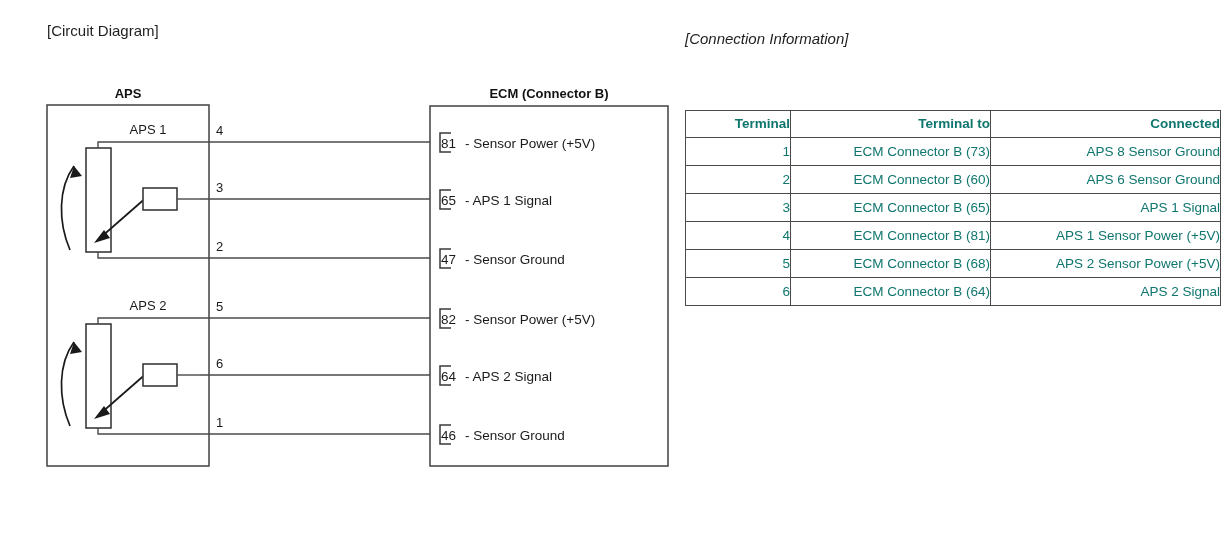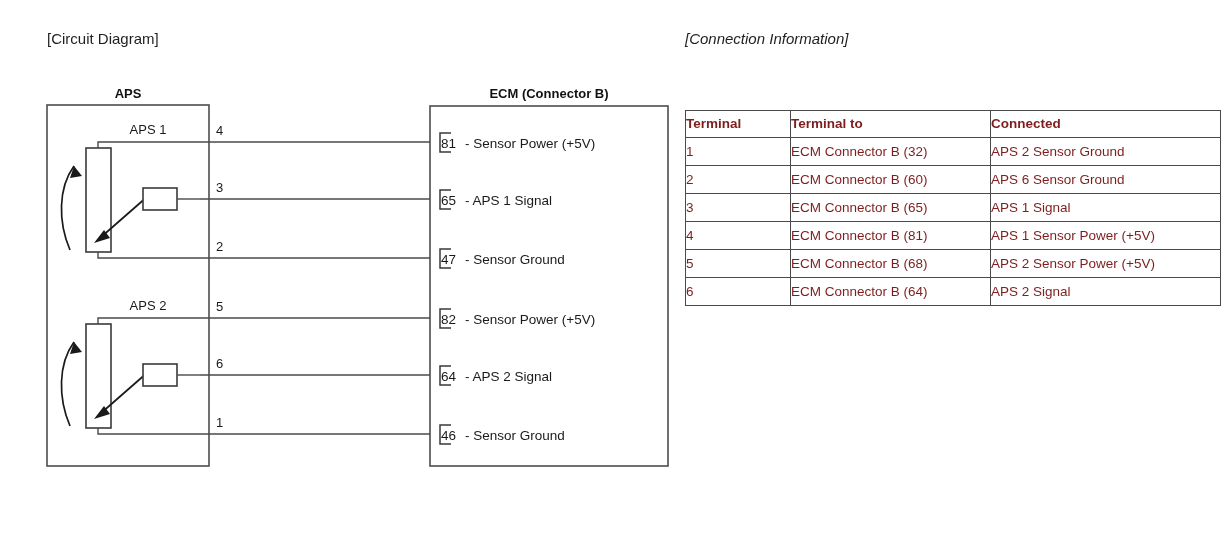--- a/index.html
+++ b/index.html
@@ -14,21 +14,21 @@
     font-family: "Liberation Sans", sans-serif;
     color: #1a1a1a;
     overflow: hidden;
   }
   .section-title {
     position: absolute;
     font-size: 15px;
     color: #1f1f1f;
     white-space: nowrap;
   }
-  #circuit-diagram-title { left: 47px; top: 30px; }
+  #circuit-diagram-title { left: 47px; top: 22px; }
   #connection-info-title { left: 685px; top: 30px; font-style: italic; }
 
   
   #circuit-diagram-svg {
     position: absolute;
     left: 0;
     top: 0;
   }
   .box-label {
     font-family: "Liberation Sans", sans-serif;
@@ -93,22 +93,22 @@
     left: 685px;
     top: 110px;
     width: 535px;
     border-collapse: collapse;
     table-layout: fixed;
     font-size: 13.5px;
   }
   #connection-table th,
   #connection-table td {
     border: 1.3px solid #4a4a4a;
-    text-align: left;
-    color: #7f1d1d;
+    text-align: right;
+    color: #0f766e;
     padding: 0;
     height: 27px;
     line-height: 27px;
     overflow: hidden;
     white-space: nowrap;
   }
   #connection-table th {
     font-weight: bold;
     height: 26px;
     line-height: 26px;
@@ -214,22 +214,22 @@
   <thead>
     <tr>
       <th>Terminal</th>
       <th>Terminal to</th>
       <th>Connected</th>
     </tr>
   </thead>
   <tbody>
     <tr>
       <td>1</td>
-      <td>ECM Connector B (32)</td>
-      <td>APS 2 Sensor Ground</td>
+      <td>ECM Connector B (73)</td>
+      <td>APS 8 Sensor Ground</td>
     </tr>
     <tr>
       <td>2</td>
       <td>ECM Connector B (60)</td>
       <td>APS 6 Sensor Ground</td>
     </tr>
     <tr>
       <td>3</td>
       <td>ECM Connector B (65)</td>
       <td>APS 1 Signal</td>

